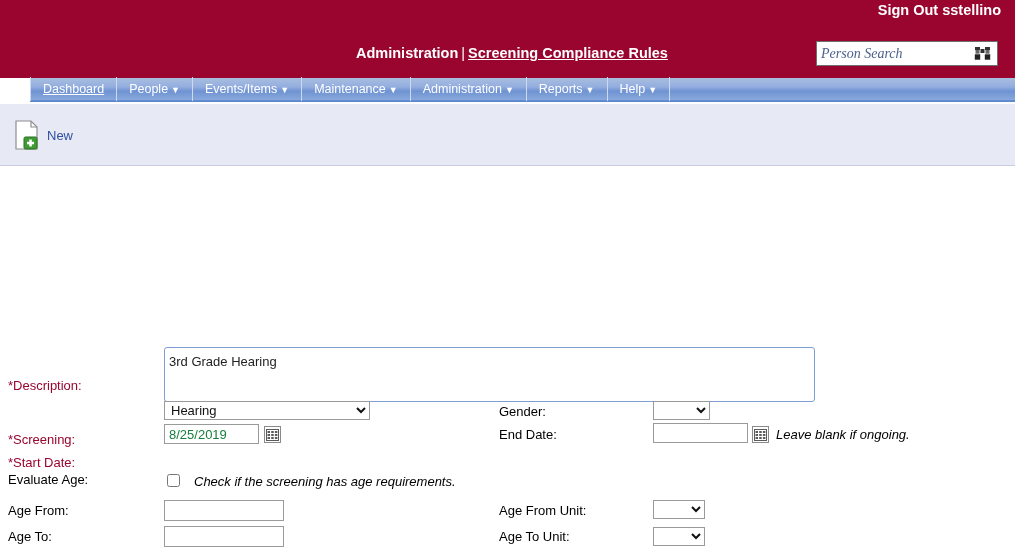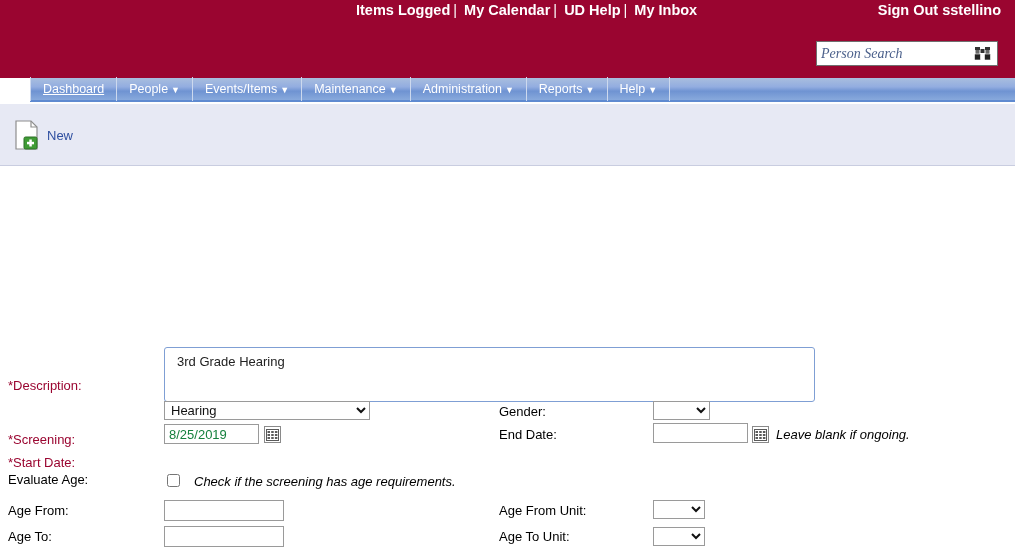--- a/index.html
+++ b/index.html
@@ -173,21 +173,21 @@
   }
 
   textarea.desc {
     position: absolute; left: 164px; top: 181px;
     width: 651px; height: 55px;
     border: 1px solid #7f9fd4;
     border-radius: 3px;
     font-family: "Liberation Sans", sans-serif;
     font-size: 13px;
     color: #222222;
-    padding: 6px 12px;
+    padding: 6px 4px;
     resize: none;
     outline: none;
   }
 
   select.sel {
     position: absolute;
     font-family: "Liberation Sans", sans-serif;
     font-size: 13px;
     color: #111111;
     background: #ffffff;
@@ -220,29 +220,26 @@
   }
 </style>
 </head>
 <body>
 
 <div id="page">
 
   <div class="header">
 
 
-    <div class="top-links">
-      <a href="#">Items Logged</a><span class="sep">|</span>
-      <a href="#">My Calendar</a><span class="sep">|</span>
-      <a href="#">UD Help</a><span class="sep">|</span>
-      <a href="#">My Inbox</a>
-    </div>
 
     <a href="#" class="signout">Sign Out sstellino</a>
 
+    <div class="crumb">
+      <span>Administration</span><span class="sep">|</span><span class="cur">Screening Compliance Rules</span>
+    </div>
 
     <div class="search-wrap">
       <input class="search-input" type="text" placeholder="Person Search" style="">
       <span class="binoc-icon">
         <svg width="17" height="15" viewBox="0 0 17 15">
           <rect x="1" y="1" width="5" height="3" fill="#333"></rect>
           <rect x="11" y="1" width="5" height="3" fill="#333"></rect>
           <rect x="1.5" y="4" width="4" height="4" fill="#666"></rect>
           <rect x="11.5" y="4" width="4" height="4" fill="#666"></rect>
           <rect x="6.5" y="3" width="4" height="4" fill="#333"></rect>

